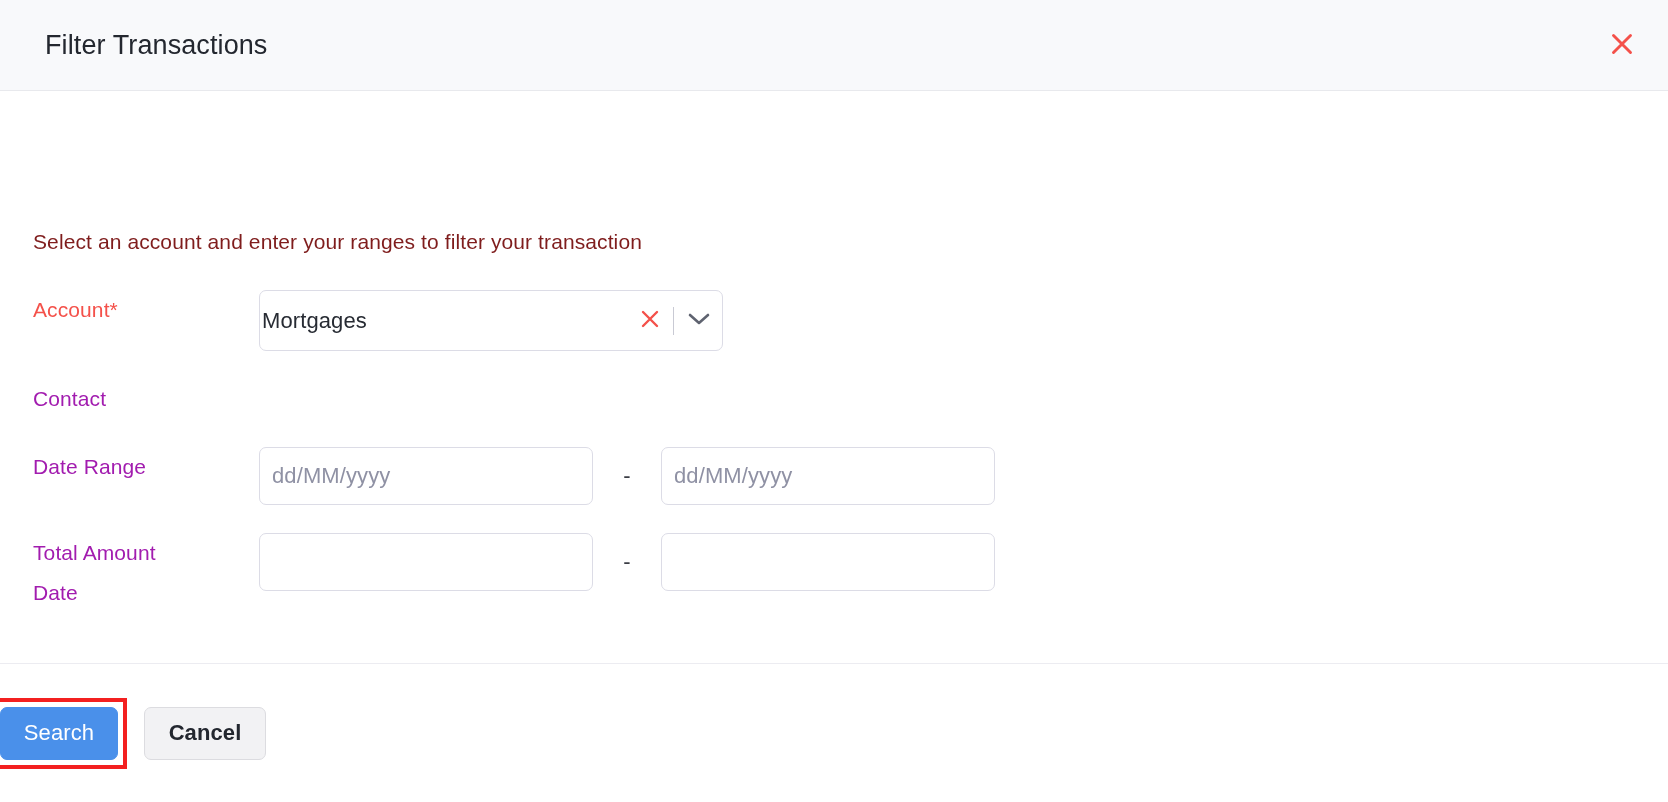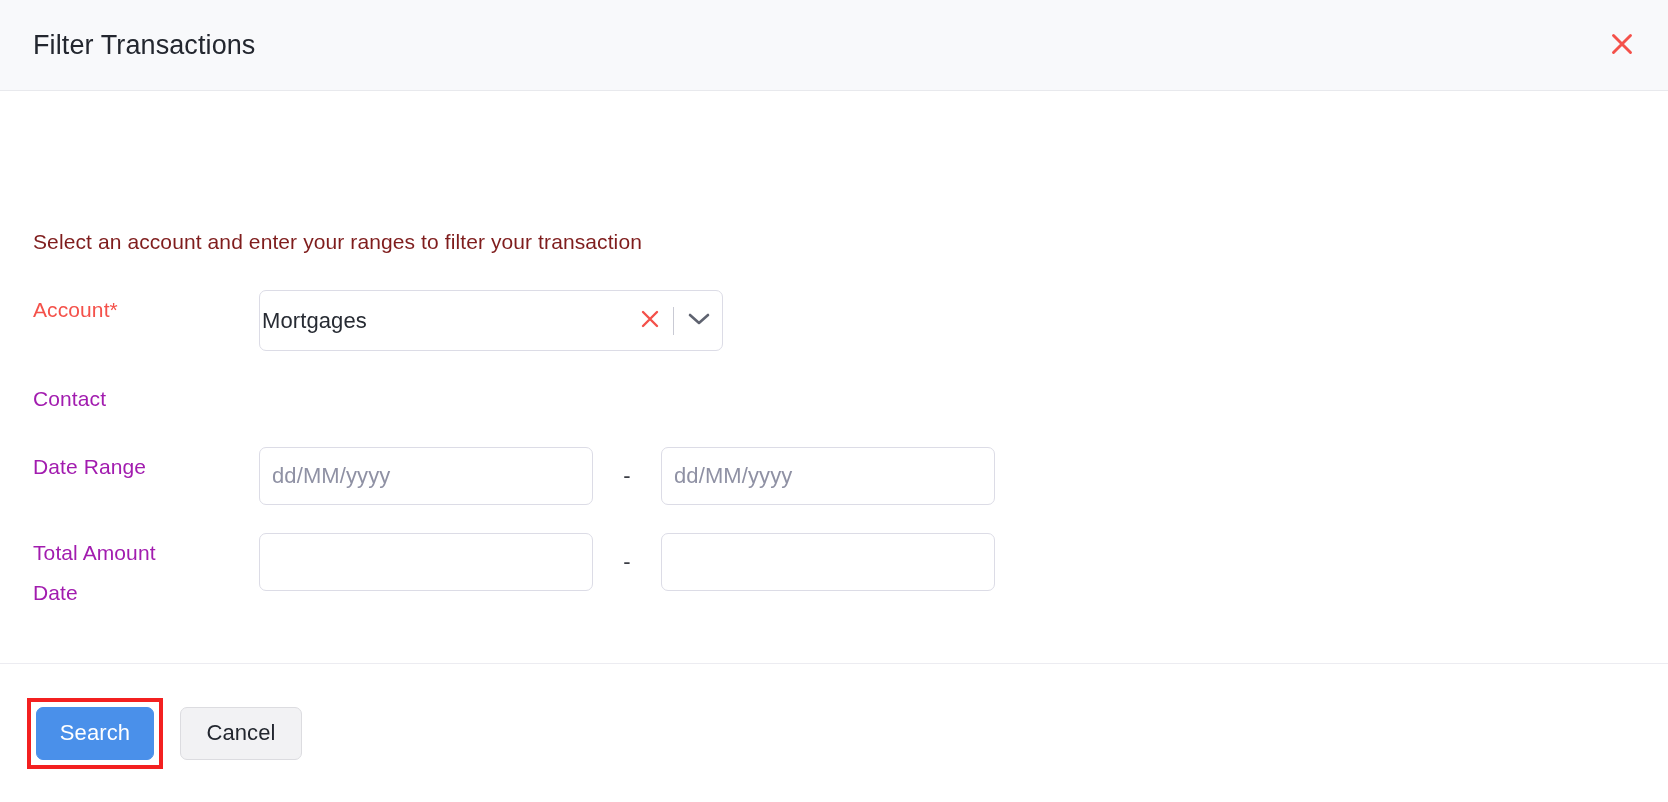--- a/index.html
+++ b/index.html
@@ -28,21 +28,21 @@
     position: relative;
     height: 91px;
     min-height: 91px;
     background: #f8f9fb;
     border-bottom: 1px solid #e8e9ed;
     box-sizing: border-box;
     display: flex;
     align-items: center;
   }
   .dialog-title {
-    margin-left: 33px;
+    margin-left: 45px;
     font-size: 27px;
     color: #23272f;
     font-weight: 400;
     letter-spacing: 0.1px;
   }
   .close-btn {
     position: absolute;
     right: 28px;
     top: 26px;
     width: 36px;
@@ -179,21 +179,20 @@
 
   
   .dialog-footer {
     position: relative;
     height: 139px;
     min-height: 139px;
     border-top: 1px solid #ececf1;
     box-sizing: border-box;
     display: flex;
     align-items: center;
-    padding-left: 36px;
   }
   .highlight-wrap {
     position: relative;
     display: inline-block;
     border: 4px solid #f32020;
     padding: 5px;
     background: #ffffff;
     box-sizing: border-box;
     margin-left: -9px;
   }
@@ -212,20 +211,21 @@
     width: 118px;
     height: 53px;
   }
   .btn-secondary {
     background: #f2f2f4;
     color: #23272f;
     border: 1px solid #dcdce0;
     width: 122px;
     height: 53px;
     margin-left: 17px;
+    font-weight: bold;
   }
 </style>
 </head>
 <body>
 
 <div class="dialog">
 
   <div class="dialog-header">
     <div class="dialog-title">Filter Transactions</div>
     <button class="close-btn">

